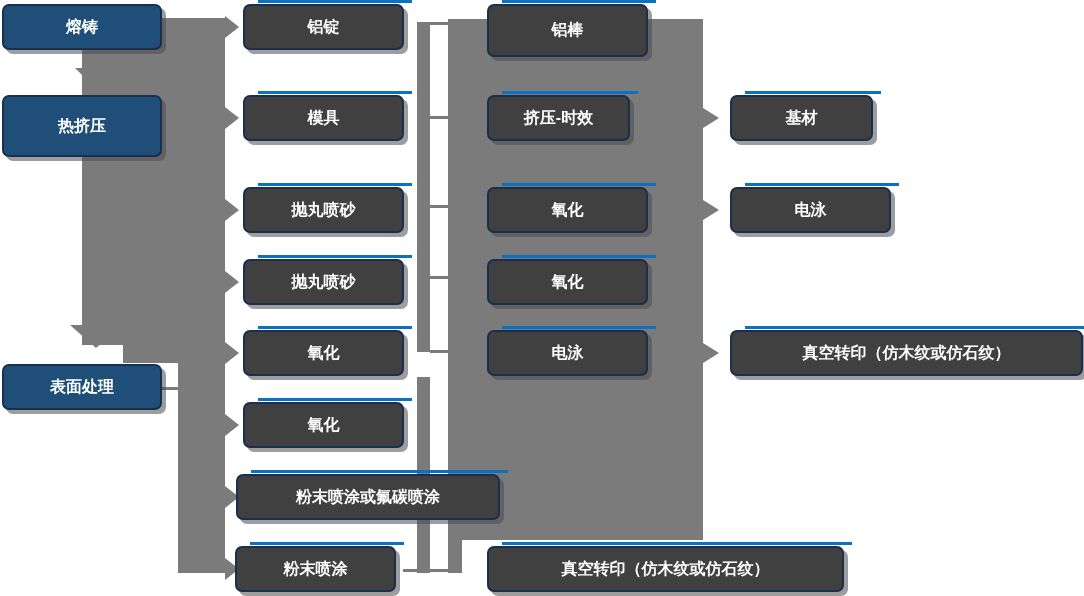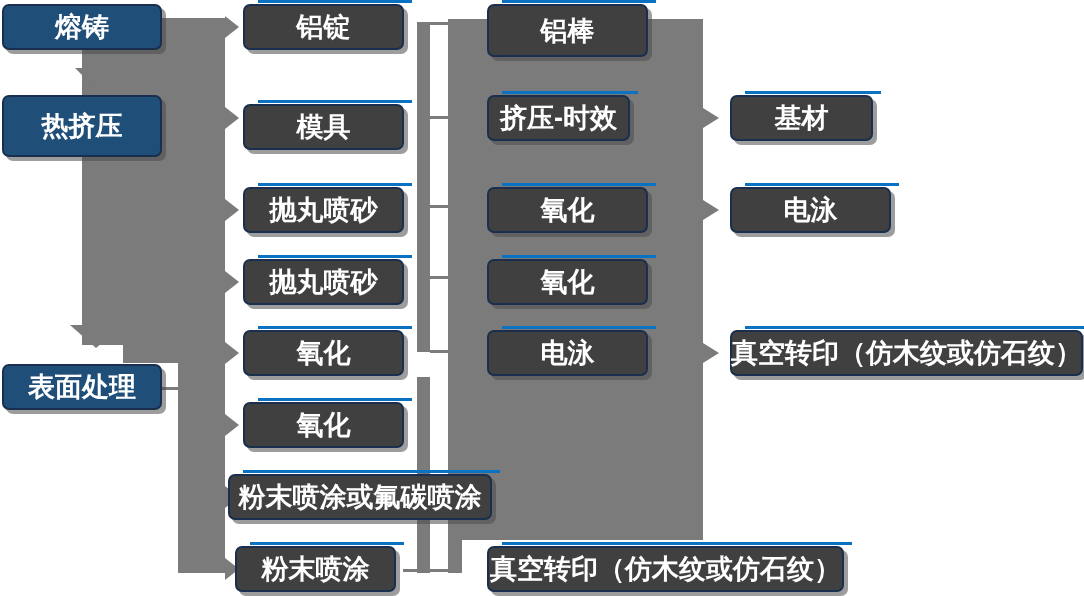--- a/index.html
+++ b/index.html
@@ -20,21 +20,21 @@
   .node {
     position: absolute;
     box-sizing: border-box;
     z-index: 2;
     border: 2px solid #1a2f4d;
     border-radius: 7px;
     color: #ffffff;
     display: flex;
     align-items: center;
     justify-content: center;
-    font-size: 27px;
+    font-size: 16px;
     font-weight: 600;
     white-space: nowrap;
     box-shadow: 4px 4px 0 rgba(77, 77, 77, 0.55);
   }
   .node.blue { background: #404040; }
   .node.dark { background: #1f4e79; }
   
   .node.blue::before {
     content: "";
     position: absolute;
@@ -90,26 +90,26 @@
       <polygon points="703,200 719,210 703,220"></polygon>
       <polygon points="703,343 719,353 703,363"></polygon>
     </g>
   </svg>
 
   <div id="nodes-layer">
       <div class="node dark" style="left: 2px; top: 4px; width: 160px; height: 46px;">熔铸</div>
       <div class="node dark" style="left: 2px; top: 95px; width: 160px; height: 62px;">热挤压</div>
       <div class="node dark" style="left: 2px; top: 364px; width: 160px; height: 46px;">表面处理</div>
       <div class="node blue" style="left: 243px; top: 4px; width: 161px; height: 46px;">铝锭</div>
-      <div class="node blue" style="left: 243px; top: 104px; width: 161px; height: 46px; font-family: Liberation Mono, monospace;">模具</div>
+      <div class="node blue" style="left: 243px; top: 95px; width: 161px; height: 46px; font-family: Liberation Mono, monospace;">模具</div>
       <div class="node blue" style="left: 243px; top: 187px; width: 161px; height: 46px;">抛丸喷砂</div>
       <div class="node blue" style="left: 243px; top: 259px; width: 161px; height: 46px;">抛丸喷砂</div>
       <div class="node blue" style="left: 243px; top: 330px; width: 161px; height: 46px;">氧化</div>
       <div class="node blue" style="left: 243px; top: 402px; width: 161px; height: 46px;">氧化</div>
-      <div class="node blue" style="left: 228px; top: 474px; width: 264px; height: 46px;">粉末喷涂或氟碳喷涂</div>
+      <div class="node blue" style="left: 236px; top: 474px; width: 264px; height: 46px;">粉末喷涂或氟碳喷涂</div>
       <div class="node blue" style="left: 235px; top: 546px; width: 161px; height: 46px;">粉末喷涂</div>
       <div class="node blue" style="left: 487px; top: 4px; width: 161px; height: 53px;">铝棒</div>
       <div class="node blue" style="left: 487px; top: 95px; width: 143px; height: 46px;">挤压-时效</div>
       <div class="node blue" style="left: 487px; top: 187px; width: 161px; height: 46px;">氧化</div>
       <div class="node blue" style="left: 487px; top: 259px; width: 161px; height: 46px;">氧化</div>
       <div class="node blue" style="left: 487px; top: 330px; width: 161px; height: 46px;">电泳</div>
       <div class="node blue" style="left: 487px; top: 546px; width: 357px; height: 46px;">真空转印（仿木纹或仿石纹）</div>
       <div class="node blue" style="left: 730px; top: 95px; width: 143px; height: 46px;">基材</div>
       <div class="node blue" style="left: 730px; top: 187px; width: 161px; height: 46px;">电泳</div>
       <div class="node blue" style="left: 730px; top: 330px; width: 353px; height: 46px;">真空转印（仿木纹或仿石纹）</div>

